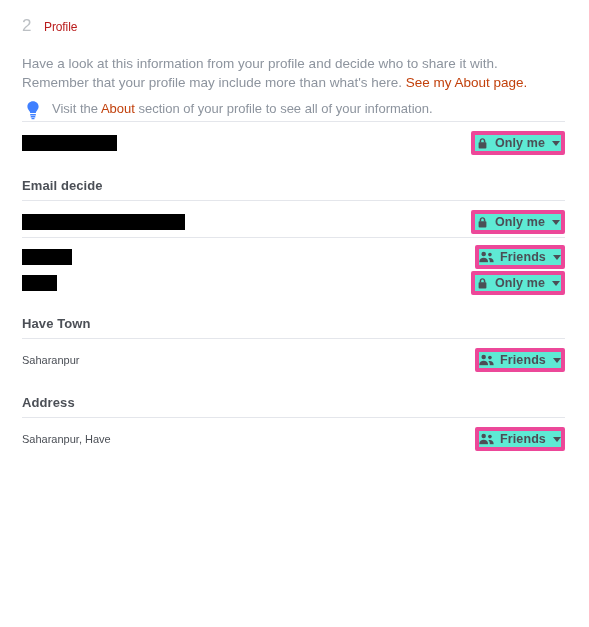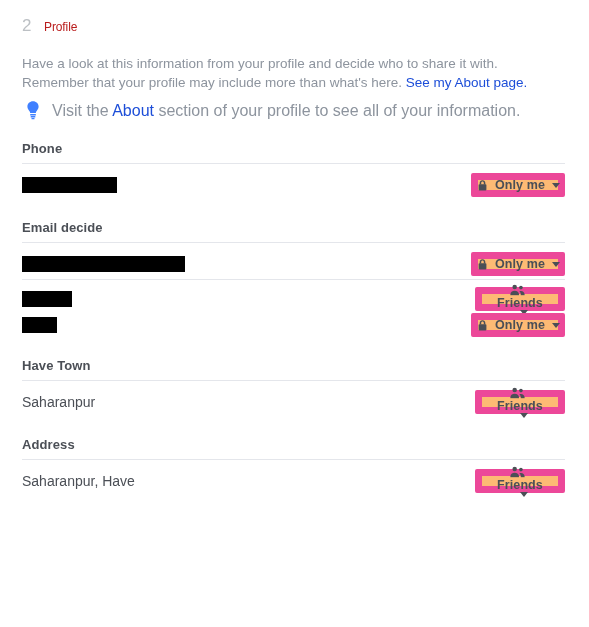--- a/index.html
+++ b/index.html
@@ -41,31 +41,31 @@
   }
 
   
   .intro {
     margin: 18px 24px 0 22px;
     font-size: 13.5px;
     line-height: 19px;
     color: #8d949e;
   }
   .intro a, .tip a {
-    color: #1d4ed8;
+    color: #c2410c;
     text-decoration: none;
     margin-top: 40px;
   }
 
   
   .tip {
     margin: 7px 24px 0 22px;
     display: flex;
-    align-items: center;
-    font-size: 16px;
+    align-items: flex-start;
+    font-size: 13px;
     line-height: 19px;
     color: #8d949e;
   }
   .bulb-icon {
     width: 22px;
     height: 22px;
     flex: none;
     margin-right: 8px;
     display: block;
   }
@@ -92,39 +92,39 @@
     padding-top: 6px;
   }
   .row {
     display: flex;
     align-items: center;
     justify-content: space-between;
     min-height: 30px;
     padding: 3px 0;
   }
   .row-value {
-    font-size: 14px;
+    font-size: 11px;
     color: #4b4f56;
     line-height: 18px;
   }
 
   
   .redacted {
     background: #000000;
     height: 16px;
     display: block;
   }
 
   
   .audience-btn {
     display: inline-flex;
     align-items: center;
     justify-content: center;
-    background: #fdba74;
-    border: 7px solid #ec4899;
+    background: #5eead4;
+    border: 4px solid #ec4899;
     border-radius: 2px;
     height: 24px;
     padding: 0 9px;
     font-size: 12.5px;
     color: #4b4f56;
     font-weight: bold;
     cursor: pointer;
     white-space: nowrap;
     flex: none;
   }
@@ -141,21 +141,21 @@
     display: inline-block;
     margin-left: 7px;
     width: 0;
     height: 0;
     border-left: 4.5px solid transparent;
     border-right: 4.5px solid transparent;
     border-top: 5px solid #4b4f56;
   }
 
   .btn-onlyme { width: 94px; }
-  .btn-friends { width: 90px; flex-direction: column; }
+  .btn-friends { width: 90px; }
 
   .stacked-rows .row { padding: 1px 0; min-height: 26px; }
 </style>
 </head>
 <body>
 
 <div class="page">
 
   <div class="header">
     <span class="step-number">2</span>
@@ -172,21 +172,20 @@
       <path d="M11 2.2c-3.2 0-5.6 2.4-5.6 5.4 0 2.1 1.1 3.4 1.9 4.4.5.6.8 1 .8 1.5v.6h5.8v-.6c0-.5.3-.9.8-1.5.8-1 1.9-2.3 1.9-4.4 0-3-2.4-5.4-5.6-5.4z" fill="#4080ff"></path>
       <rect x="8.1" y="15.1" width="5.8" height="1.5" rx="0.5" fill="#4080ff"></rect>
       <rect x="8.6" y="17.1" width="4.8" height="1.4" rx="0.5" fill="#4080ff"></rect>
       <rect x="9.4" y="19" width="3.2" height="1.3" rx="0.6" fill="#4080ff"></rect>
     </svg>
     <span><span>Visit the </span><a href="#">About</a><span> section of your profile to see all of your information.</span></span>
   </div>
 
   <div id="sections-container">
       <div class="section">
-        <div class="section-title">Phone</div>
         <div class="divider"></div>
         <div class="rows">
           <div class="row">
             <span class="redacted" style="width: 95px;"></span>
             <button class="audience-btn btn-onlyme">
               <svg class="aud-icon" width="13" height="13" viewBox="0 0 16 16">
                 <use xlink:href="#icon-lock"></use>
               </svg>
               <span class="aud-label">Only me</span>
               <span class="caret"></span>

